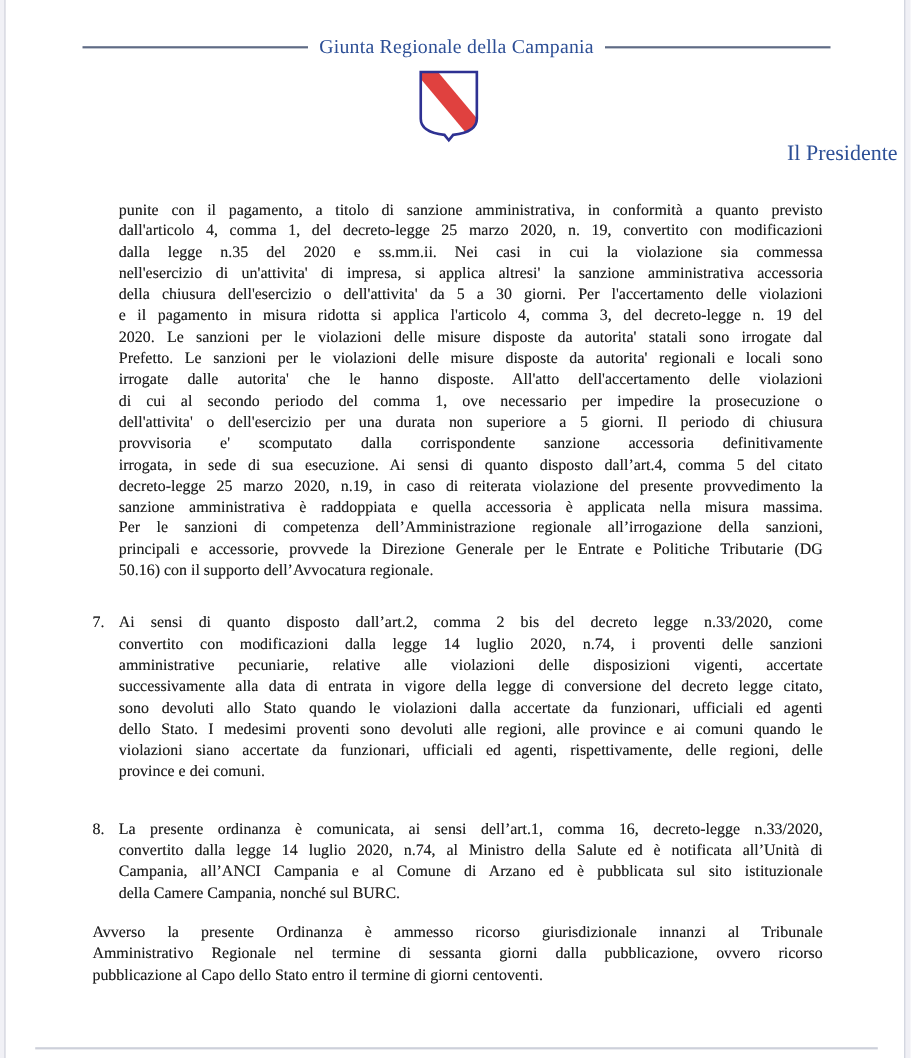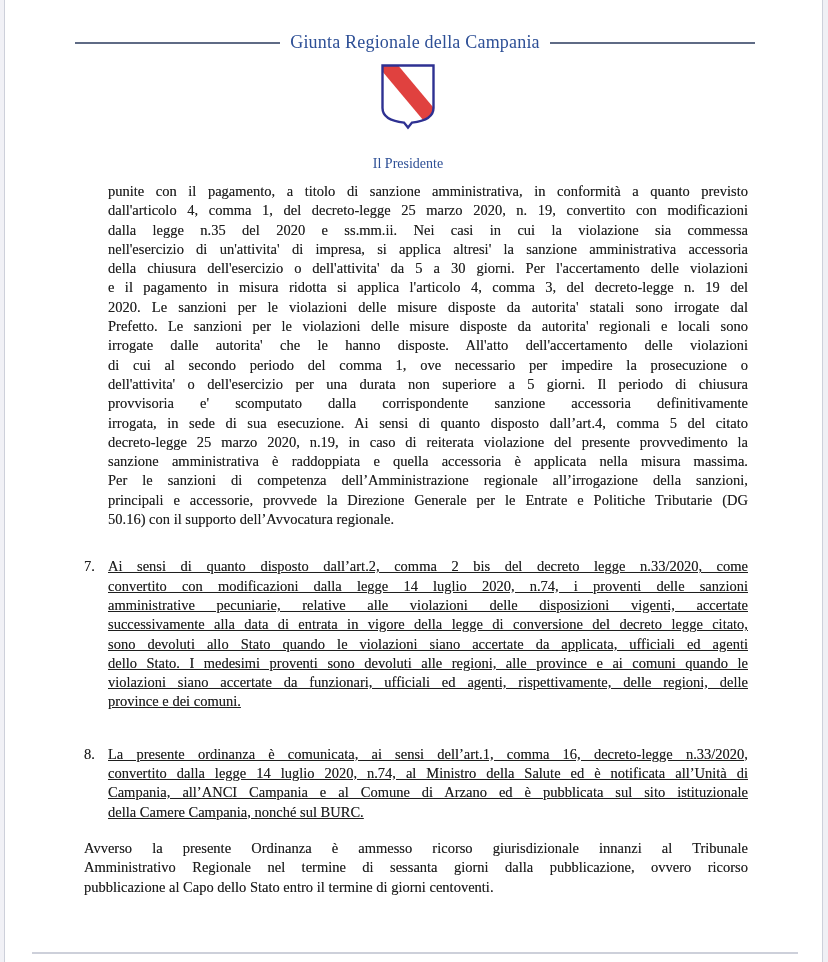--- a/index.html
+++ b/index.html
@@ -37,35 +37,35 @@
     margin: 0; flex: 0 0 auto;
     font-size: 18px; font-weight: normal;
     color: var(--title-blue, #2d4f96);
     letter-spacing: 0.2px;
     white-space: nowrap;
   }
   .emblem {
     position: absolute; top: 63px; left: 380px; width: 56px; height: 68px;
   }
   .subtitle {
-    position: absolute; top: 156px; left: 0; width: 816px;
-    text-align: center;
-    font-size: 14px;
+    position: absolute; top: 128px; left: 0; width: 816px;
+    text-align: right;
+    font-size: 20px;
     color: var(--title-blue, #2d4f96);
   }
   
   .doc-body {
     position: absolute; top: 182px; left: 84px; width: 664px;
     font-size: 14.5px; line-height: 19.3px;
     color: var(--body-text, #1f1f1f);
     text-shadow: 0 0 0.5px rgba(25,25,25,0.55);
   }
   .para { position: relative; }
   .para.continuation .txt { margin-left: 24px; }
-  .para.numbered .txt { margin-left: 24px; text-decoration: underline; }
+  .para.numbered .txt { margin-left: 24px; }
   .para.numbered { margin-top: 28px; }
   .doc-body .para:nth-child(3) { margin-top: 33px; }
   .para.closing { margin-top: 17px; }
   .num { position: absolute; left: 0; top: 0; width: 24px; }
   .line { height: 19.3px; overflow: hidden; }
   .line.j { text-align: justify; text-align-last: justify; }
 </style>
 </head>
 <body>
 
@@ -119,21 +119,21 @@
           <div class="line">50.16) con il supporto dell’Avvocatura regionale.</div>
         </div>
       </div>
       <div class="para numbered">
         <span class="num">7.</span>
         <div class="txt">
           <div class="line j">Ai sensi di quanto disposto dall’art.2, comma 2 bis del decreto legge n.33/2020, come</div>
           <div class="line j">convertito con modificazioni dalla legge 14 luglio 2020, n.74, i proventi delle sanzioni</div>
           <div class="line j">amministrative pecuniarie, relative alle violazioni delle disposizioni vigenti, accertate</div>
           <div class="line j">successivamente alla data di entrata in vigore della legge di conversione del decreto legge citato,</div>
-          <div class="line j">sono devoluti allo Stato quando le violazioni siano accertate da applicata, ufficiali ed agenti</div>
+          <div class="line j">sono devoluti allo Stato quando le violazioni dalla accertate da funzionari, ufficiali ed agenti</div>
           <div class="line j">dello Stato. I medesimi proventi sono devoluti alle regioni, alle province e ai comuni quando le</div>
           <div class="line j">violazioni siano accertate da funzionari, ufficiali ed agenti, rispettivamente, delle regioni, delle</div>
           <div class="line">province e dei comuni.</div>
         </div>
       </div>
       <div class="para numbered">
         <span class="num">8.</span>
         <div class="txt">
           <div class="line j">La presente ordinanza è comunicata, ai sensi dell’art.1, comma 16, decreto-legge n.33/2020,</div>
           <div class="line j">convertito dalla legge 14 luglio 2020, n.74, al Ministro della Salute ed è notificata all’Unità di</div>

